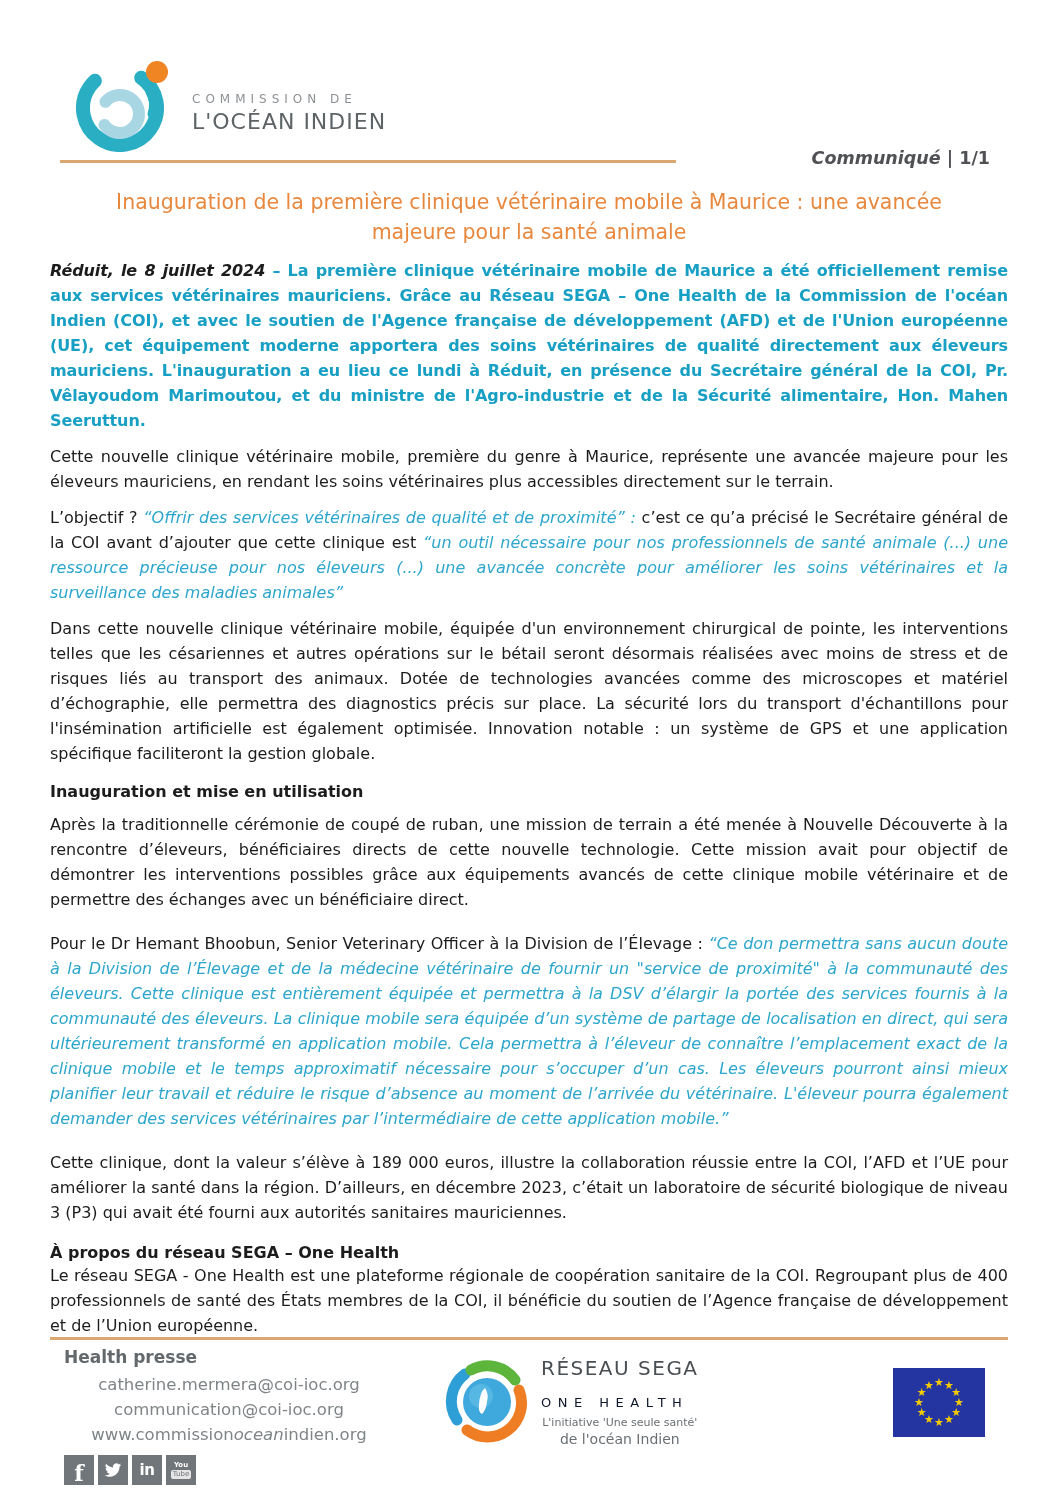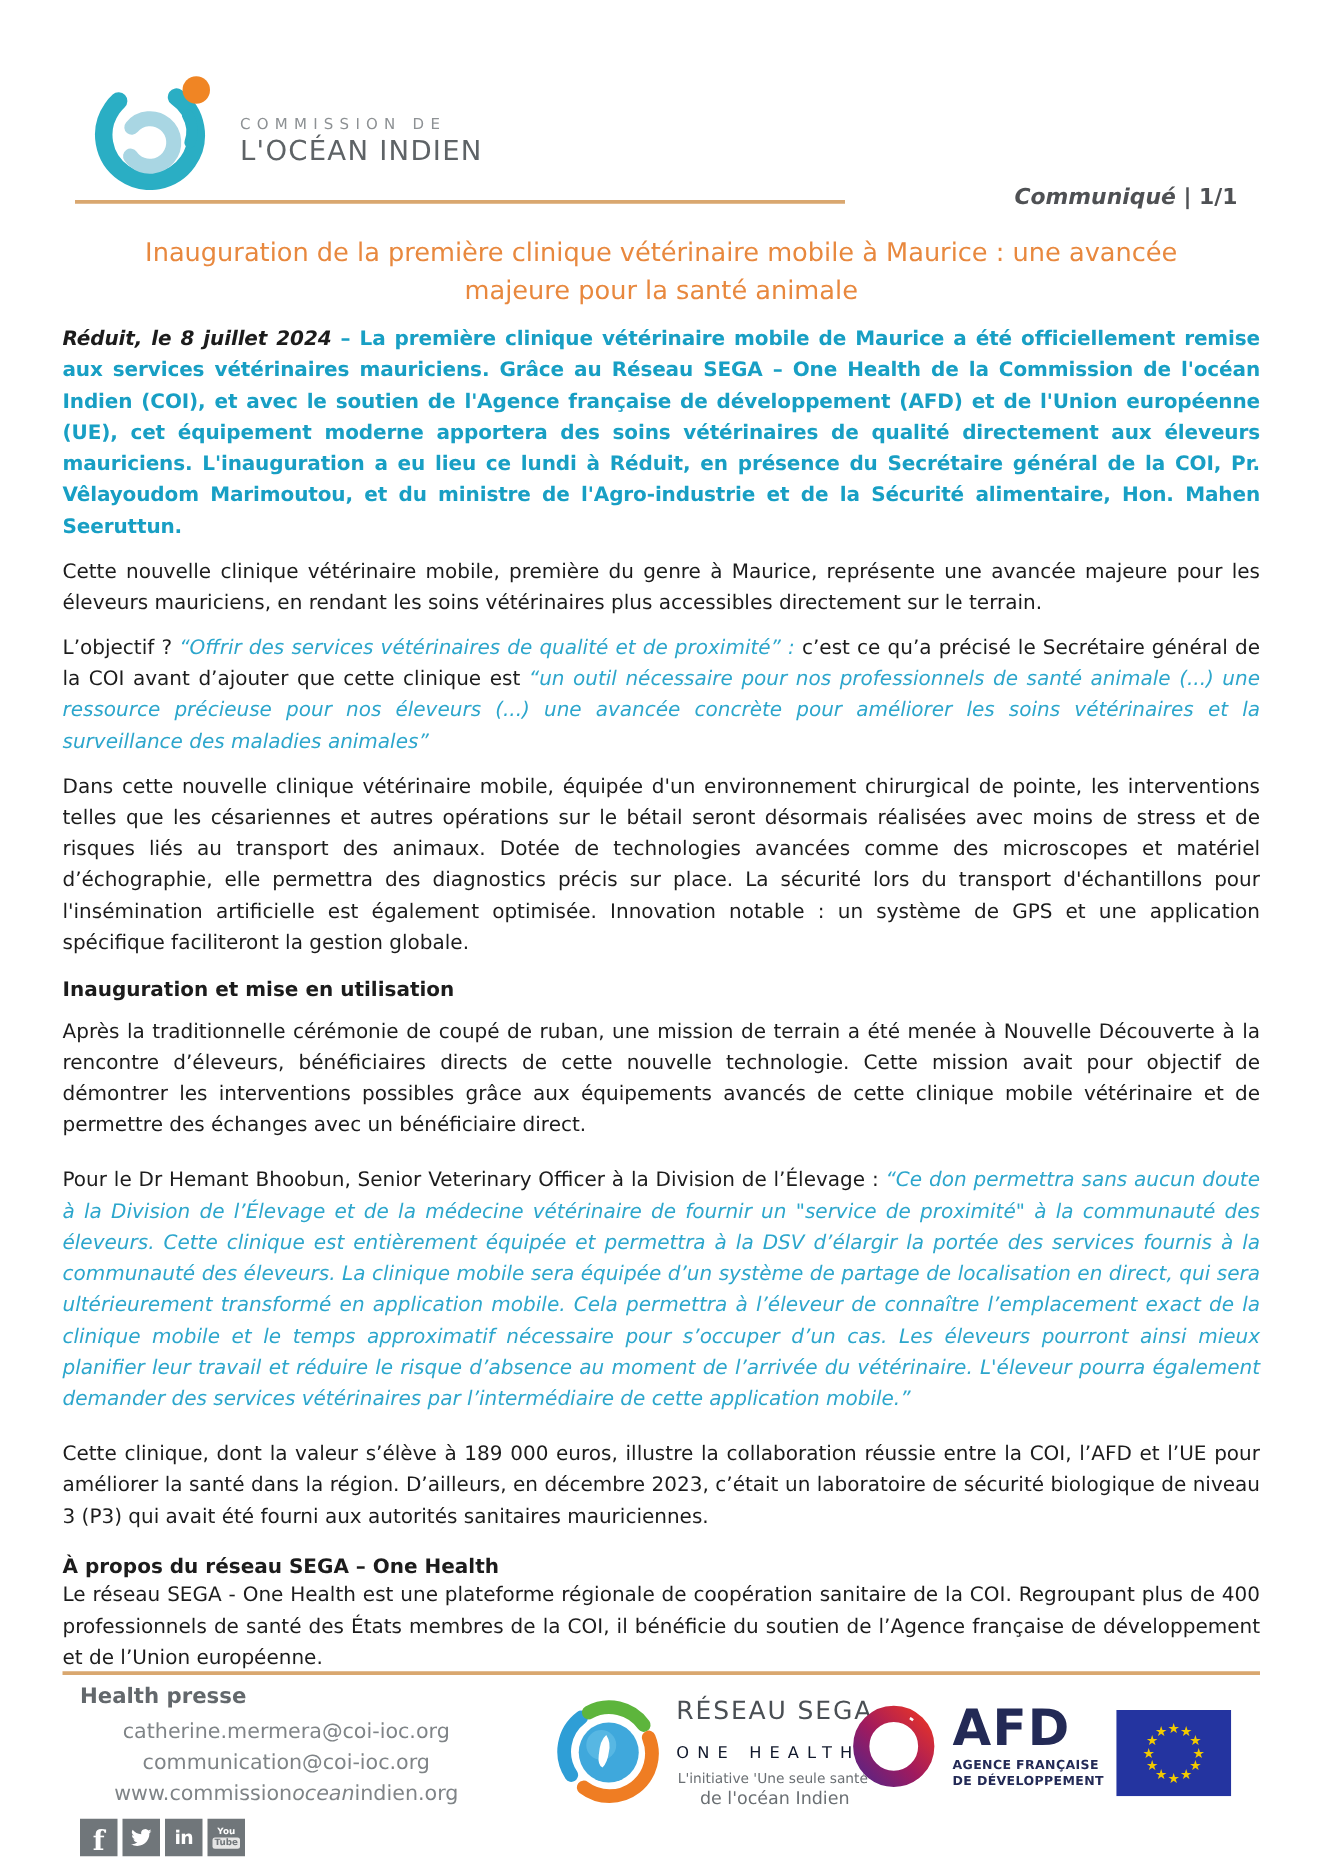--- a/index.html
+++ b/index.html
@@ -37,21 +37,21 @@
   .contact .head{font-size:17px;font-weight:bold;color:#63686c;margin-bottom:6px;}
   .contact .row{font-size:16.5px;color:#7f8487;line-height:1.5;text-align:center;}
   .contact .row .it{font-style:italic;}
   .socials{display:flex;gap:4px;margin-top:8px;}
   .tile{width:30px;height:30px;background:#70767a;color:#fff;display:flex;align-items:center;justify-content:center;}
   .tile .fb{font-family:"DejaVu Serif",serif;font-weight:bold;font-size:22px;margin-top:6px;}
   .tile .in{font-weight:bold;font-size:15px;letter-spacing:-0.5px;}
   .tile svg{width:20px;height:20px;fill:#fff;}
   .yt{display:flex;flex-direction:column;align-items:center;line-height:1;}
   .yt .y1{font-size:7px;font-weight:bold;}
-  .yt .y2{background:#e5e5e5;color:#70767a;border-radius:2px;font-size:7px;font-weight:bold;padding:1px 2px;margin-top:1px;}
+  .yt .y2{background:#e5e5e5;color:#70767a;border-radius:2px;font-size:7px;font-weight:normal;padding:1px 2px;margin-top:1px;}
   
   .sega{position:absolute;top:1356px;left:443px;display:flex;align-items:center;}
   .sega-txt{margin-left:10px;}
   .sega-txt .s1{font-size:20px;color:#4a4f54;letter-spacing:1.5px;}
   .sega-txt .s2{font-size:13px;color:#0f172a;letter-spacing:6.5px;margin-top:15px;}
   .sega-txt .s3{font-size:11px;color:#6a6f73;margin-top:6px;text-align:center;}
   .sega-txt .s4{font-size:14px;color:#6a6f73;margin-top:2px;text-align:center;}
   .afd{position:absolute;top:1360px;left:678px;display:flex;align-items:center;}
   .afd-txt{margin-left:10px;}
   .afd-txt .a1{font-size:40px;font-weight:bold;color:#232a56;line-height:1;letter-spacing:1px;}
@@ -141,38 +141,20 @@
       <path d="M42 30 q4 6 2 14 q-1 8 -5 12 q-4 -2 -3 -10 q1 -12 6 -16z" fill="#ffffff"></path>
     </svg>
     <div class="sega-txt">
       <div class="s1">RÉSEAU SEGA</div>
       <div class="s2">ONE HEALTH</div>
       <div class="s3">L'initiative 'Une seule santé'</div>
       <div class="s4">de l'océan Indien</div>
     </div>
   </div>
 
-  <div class="afd">
-    <svg width="74" height="74" viewBox="0 0 74 74">
-      <defs>
-        <linearGradient id="afdg" x1="0" y1="1" x2="1" y2="0">
-          <stop offset="0" stop-color="#5c2483"></stop>
-          <stop offset="0.45" stop-color="#a01a5e"></stop>
-          <stop offset="1" stop-color="#e63329"></stop>
-        </linearGradient>
-      </defs>
-      <circle cx="37" cy="37" r="26" fill="none" stroke="url(#afdg)" stroke-width="13"></circle>
-      <circle cx="37" cy="37" r="26" fill="none" stroke="#ffffff" stroke-width="2" stroke-dasharray="3 160" transform="rotate(-60 37 37)"></circle>
-    </svg>
-    <div class="afd-txt">
-      <div class="a1">AFD</div>
-      <div class="a2">AGENCE FRANÇAISE</div>
-      <div class="a3">DE DÉVELOPPEMENT</div>
-    </div>
-  </div>
 
   <div class="euflag">
     <svg width="92" height="69" viewBox="0 0 92 69">
       <rect width="92" height="69" fill="#2434a0"></rect>
       <g fill="#f2ca00" font-size="11" text-anchor="middle" font-family="DejaVu Sans, sans-serif">
         <text x="46" y="18">★</text>
           <text x="56" y="20.7">★</text>
           <text x="63.3" y="28">★</text>
         <text x="66" y="38">★</text>
           <text x="63.3" y="48">★</text>

